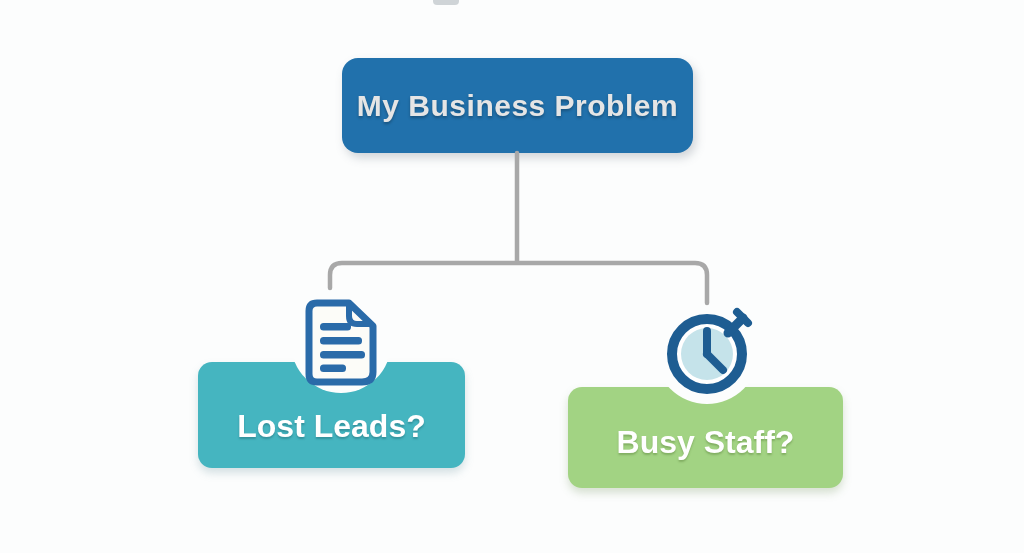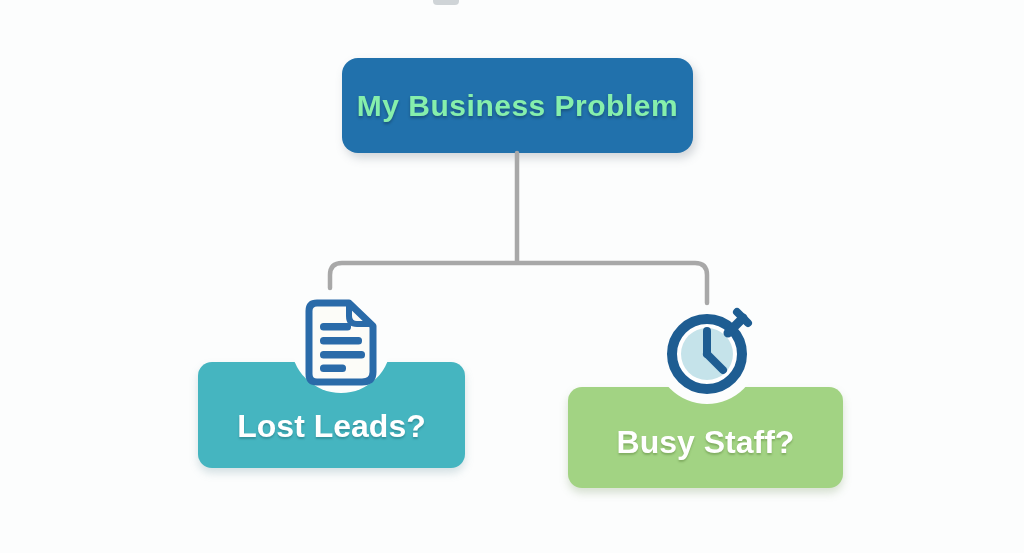--- a/index.html
+++ b/index.html
@@ -79,21 +79,21 @@
     z-index: 0;
   }
 </style>
 </head>
 <body>
 
 <div class="canvas">
 
   <div class="top-artifact" style="background-color: rgb(154, 161, 168);"></div>
 
-  <div class="node node-root" style="background-color: rgb(33, 113, 172); color: #86efac;">
+  <div class="node node-root" style="background-color: rgb(33, 113, 172); color: #e5e5e5;">
     <span>My Business Problem</span>
   </div>
 
   <div class="node node-left" style="background-color: rgb(69, 181, 192); color: rgb(255, 255, 255);">
     <span>Lost Leads?</span>
   </div>
 
   <div class="node node-right" style="background-color: rgb(162, 211, 131); color: rgb(255, 255, 255);">
     <span>Busy Staff?</span>
   </div>

